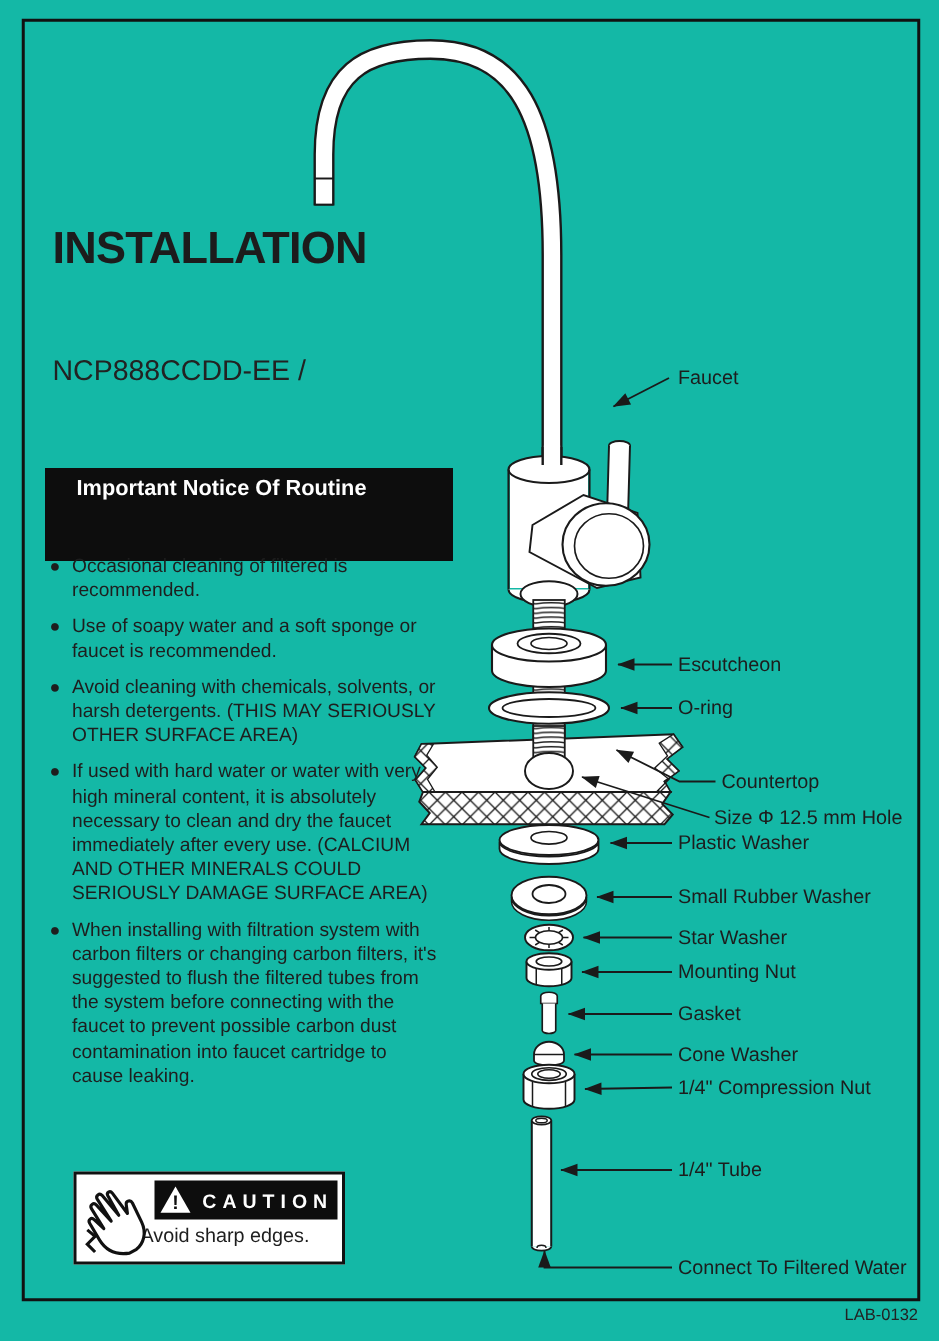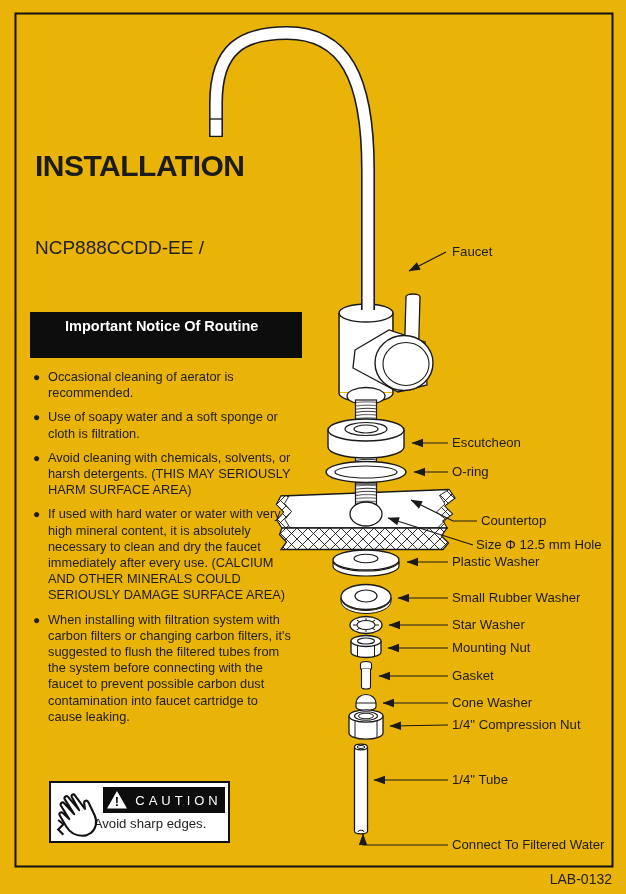--- a/index.html
+++ b/index.html
@@ -1,62 +1,62 @@
 <!DOCTYPE html>
 <html><head>
 <meta charset="utf-8">
 <style>
   html,body{margin:0;padding:0;background:#fff;}
   #page{
-    position:relative;width:626px;height:894px;background:#eab308;overflow:hidden;
+    position:relative;width:626px;height:894px;background:#14b8a6;overflow:hidden;
     font-family:"Liberation Sans",sans-serif;color:#1a1a1a;
   }
   
   .title{
     position:absolute;left:35px;top:147px;
     font-size:30px;line-height:37px;font-weight:bold;letter-spacing:-0.5px;color:#1c1c1c;
   }
   .models{
     position:absolute;left:35px;top:234px;
     font-size:19px;line-height:27px;color:#222;
   }
   .notice{
-    position:absolute;left:30px;top:312px;width:272px;height:46px;
+    position:absolute;left:30px;top:312px;width:272px;height:62px;
     background:#0d0d0d;color:#fff;
     font-size:14.5px;line-height:17.5px;font-weight:bold;
-    padding-top:6px;padding-left:35px;box-sizing:border-box;
+    padding-top:6px;padding-left:21px;box-sizing:border-box;
   }
   .bullets{
     position:absolute;left:33px;top:369px;width:262px;
     font-size:12.8px;line-height:16.2px;color:#1e1e1e;
   }
   .bullet-item{display:flex;margin-bottom:8px;}
   .bullet-marker{width:15px;flex:0 0 15px;font-size:12px;}
   .bullet-text{width:247px;}
   
   .caution-box{
     position:absolute;left:49px;top:781px;width:181px;height:62px;
     border:2px solid #111;background:#fff;box-sizing:border-box;
   }
   .caution-hand{position:absolute;left:2px;top:3px;width:52px;height:54px;}
   .caution-bar{
     margin:4px 3px 0 52px;height:26px;background:#0d0d0d;
     display:flex;align-items:center;justify-content:center;gap:7px;
   }
   .caution-word{
-    color:#fff;font-weight:normal;font-size:13px;letter-spacing:4px;
+    color:#fff;font-weight:bold;font-size:13px;letter-spacing:4px;
   }
   .caution-note{
     margin-left:21px;margin-top:3px;text-align:center;font-size:13.2px;color:#1e1e1e;
   }
   
   #diagram{position:absolute;left:0;top:0;}
   .dlabel{font-family:"Liberation Sans",sans-serif;font-size:13.2px;fill:#1d1d1d;}
   .footer-code{
-    position:absolute;right:14px;top:871px;font-size:14px;color:#222;
+    position:absolute;right:14px;top:871px;font-size:11px;color:#222;
   }
 </style>
 </head>
 <body>
 
 <div id="page">
 
   <div class="title">
     <div>INSTALLATION</div>
   </div>
@@ -65,29 +65,29 @@
     <div>NCP888CCDD-EE /</div>
   </div>
 
   <div class="notice">
     <div>Important Notice Of Routine</div>
   </div>
 
   <div class="bullets">
     <div class="bullet-item">
       <span class="bullet-marker">●</span>
-      <span class="bullet-text">Occasional cleaning of aerator is recommended.</span>
-    </div>
-    <div class="bullet-item">
-      <span class="bullet-marker">●</span>
-      <span class="bullet-text">Use of soapy water and a soft sponge or cloth is filtration.</span>
-    </div>
-    <div class="bullet-item">
-      <span class="bullet-marker">●</span>
-      <span class="bullet-text">Avoid cleaning with chemicals, solvents, or harsh detergents. (THIS MAY SERIOUSLY HARM SURFACE AREA)</span>
+      <span class="bullet-text">Occasional cleaning of filtered is recommended.</span>
+    </div>
+    <div class="bullet-item">
+      <span class="bullet-marker">●</span>
+      <span class="bullet-text">Use of soapy water and a soft sponge or faucet is recommended.</span>
+    </div>
+    <div class="bullet-item">
+      <span class="bullet-marker">●</span>
+      <span class="bullet-text">Avoid cleaning with chemicals, solvents, or harsh detergents. (THIS MAY SERIOUSLY OTHER SURFACE AREA)</span>
     </div>
     <div class="bullet-item">
       <span class="bullet-marker">●</span>
       <span class="bullet-text">If used with hard water or water with very high mineral content, it is absolutely necessary to clean and dry the faucet immediately after every use. (CALCIUM AND OTHER MINERALS COULD SERIOUSLY DAMAGE SURFACE AREA)</span>
     </div>
     <div class="bullet-item">
       <span class="bullet-marker">●</span>
       <span class="bullet-text">When installing with filtration system with carbon filters or changing carbon filters, it's suggested to flush the filtered tubes from the system before connecting with the faucet to prevent possible carbon dust contamination into faucet cartridge to cause leaking.</span>
     </div>
   </div>

